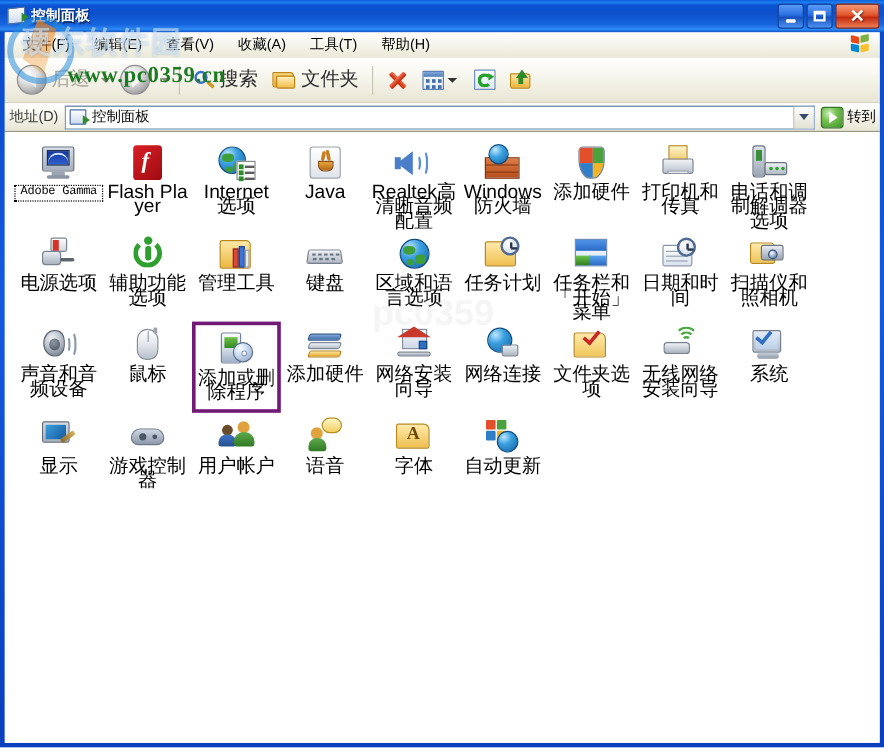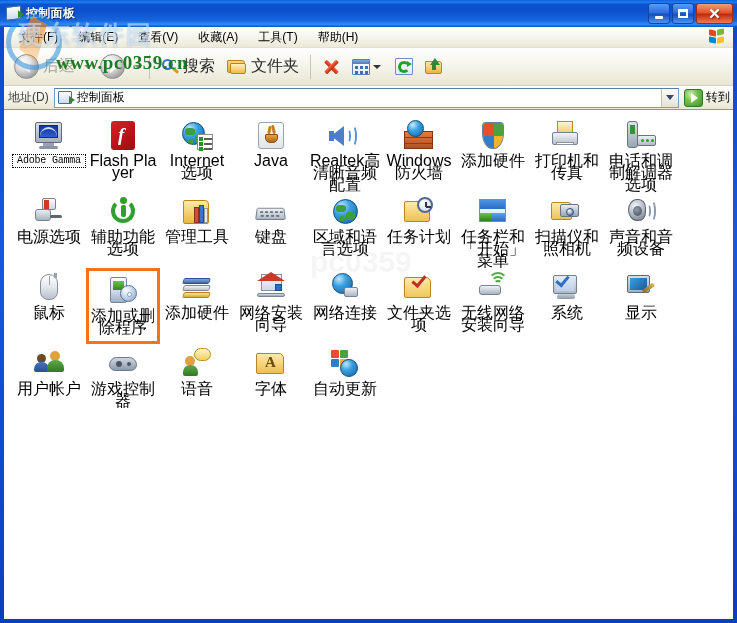--- a/index.html
+++ b/index.html
@@ -252,21 +252,21 @@
     font-family: "Liberation Sans", "DejaVu Sans", sans-serif;
   }
   .cp-item.focused .cp-label {
     outline: 1px dotted #000;
     outline-offset: 0px;
     font-family: "Liberation Mono", "DejaVu Sans Mono", monospace;
     font-size: 10px;
     letter-spacing: -0.2px;
   }
   .cp-item.highlighted {
-    border: 3px solid #f97316;
+    border: 3px solid #701a75;
   }
 
   
   .monitor { position:absolute; left:2px; top:2px; width:27px; height:21px;
     background: linear-gradient(to bottom,#d8dde4,#a7b0bd); border:1px solid #5f6a7a; border-radius:2px;}
   .monitor .scr { position:absolute; left:3px; top:2px; right:3px; bottom:4px;
     background: linear-gradient(to bottom,#12369b,#2f5fd0); border:1px solid #1a2c5a;}
   .monitor .curve { position:absolute; left:4px; top:4px; width:17px; height:9px;
     border-top: 2px solid #cfe0ff; border-radius: 50% / 100% 100% 0 0; border-left-color:transparent;
     border-right-color:transparent; border-bottom-color: transparent;}
@@ -834,20 +834,34 @@
           <div class="cp-icon">
             <span class="tbstart">
                 <i class="top"></i>
                 <i class="grn"></i>
                 <i class="blu"></i>
               </span>
           </div>
           <div class="cp-label">任务栏和「开始」菜单</div>
         </div>
 
+        <div class="cp-item">
+          <div class="cp-icon">
+            <span class="datefold">
+                <i class="g" style="top:4px;"></i>
+                <i class="g" style="top:8px;"></i>
+                <i class="g" style="top:12px;"></i>
+              </span>
+            <span class="clockic" style="left:13px;top:2px;">
+                <i class="h" style="left:6px;top:3px;width:2px;height:5px;"></i>
+                <i class="h" style="left:7px;top:7px;width:5px;height:2px;"></i>
+              </span>
+          </div>
+          <div class="cp-label">日期和时间</div>
+        </div>
 
         <div class="cp-item">
           <div class="cp-icon">
             <span class="scanfold"></span>
             <span class="camera">
                 <i class="lens"></i>
               </span>
           </div>
           <div class="cp-label">扫描仪和照相机</div>
         </div>
@@ -947,40 +961,40 @@
             <span class="dispscr">
                 <i class="in"></i>
               </span>
             <span class="brush"></span>
           </div>
           <div class="cp-label">显示</div>
         </div>
 
         <div class="cp-item">
           <div class="cp-icon">
+            <span class="gamepad">
+                <i class="st"></i>
+                <i class="bt"></i>
+              </span>
+          </div>
+          <div class="cp-label">游戏控制器</div>
+        </div>
+
+        <div class="cp-item">
+          <div class="cp-icon">
             <span class="userA">
                 <i class="h"></i>
                 <i class="b"></i>
               </span>
             <span class="userB">
                 <i class="h"></i>
                 <i class="b"></i>
               </span>
           </div>
           <div class="cp-label">用户帐户</div>
-        </div>
-
-        <div class="cp-item">
-          <div class="cp-icon">
-            <span class="gamepad">
-                <i class="st"></i>
-                <i class="bt"></i>
-              </span>
-          </div>
-          <div class="cp-label">游戏控制器</div>
         </div>
 
         <div class="cp-item">
           <div class="cp-icon">
             <span class="bubble"></span>
             <span class="speechhead">
                 <i class="h"></i>
                 <i class="b"></i>
               </span>
           </div>

